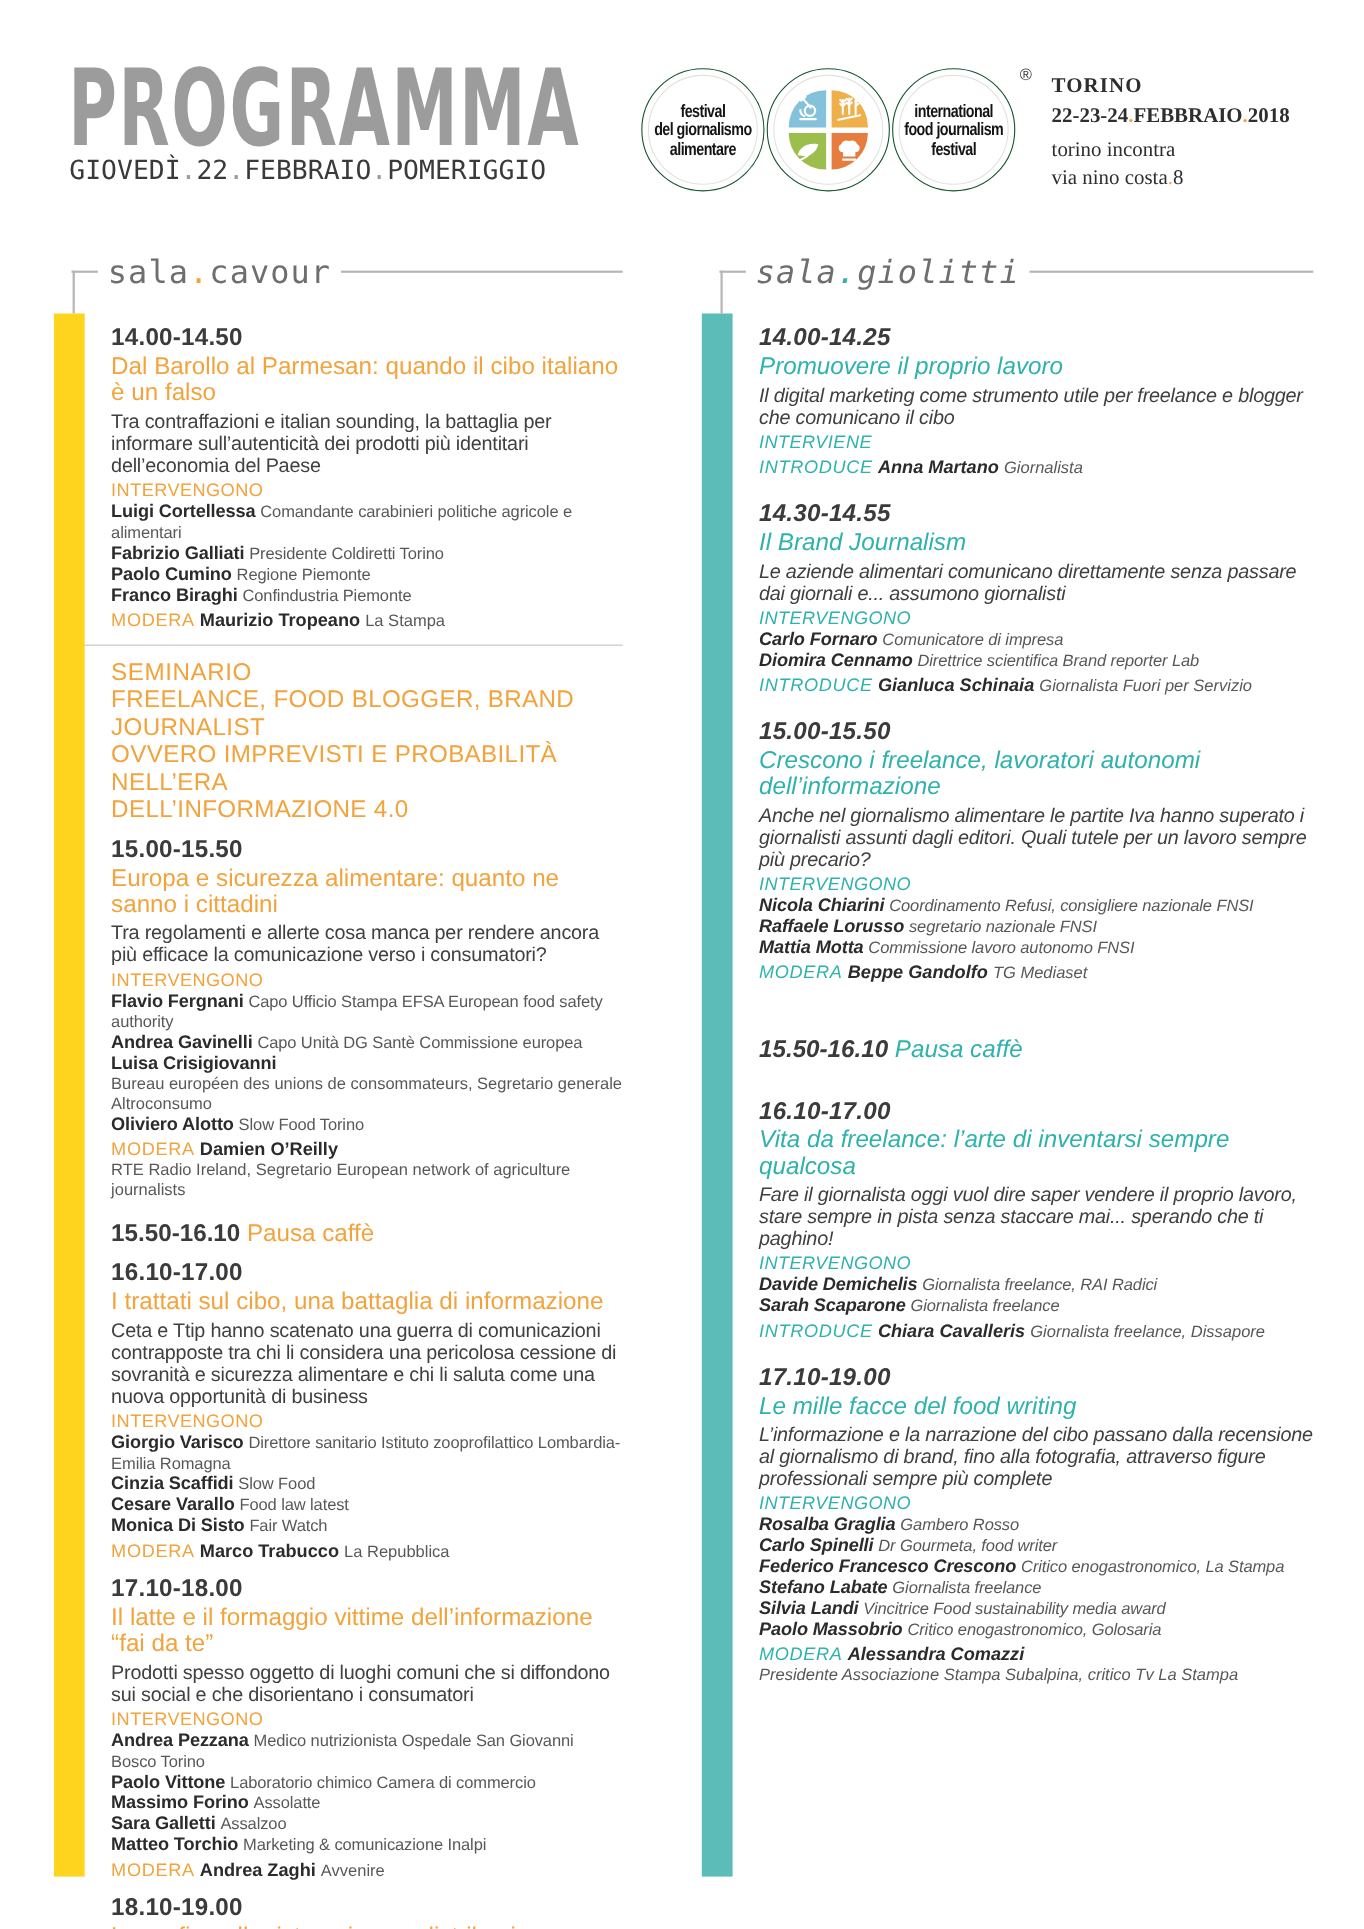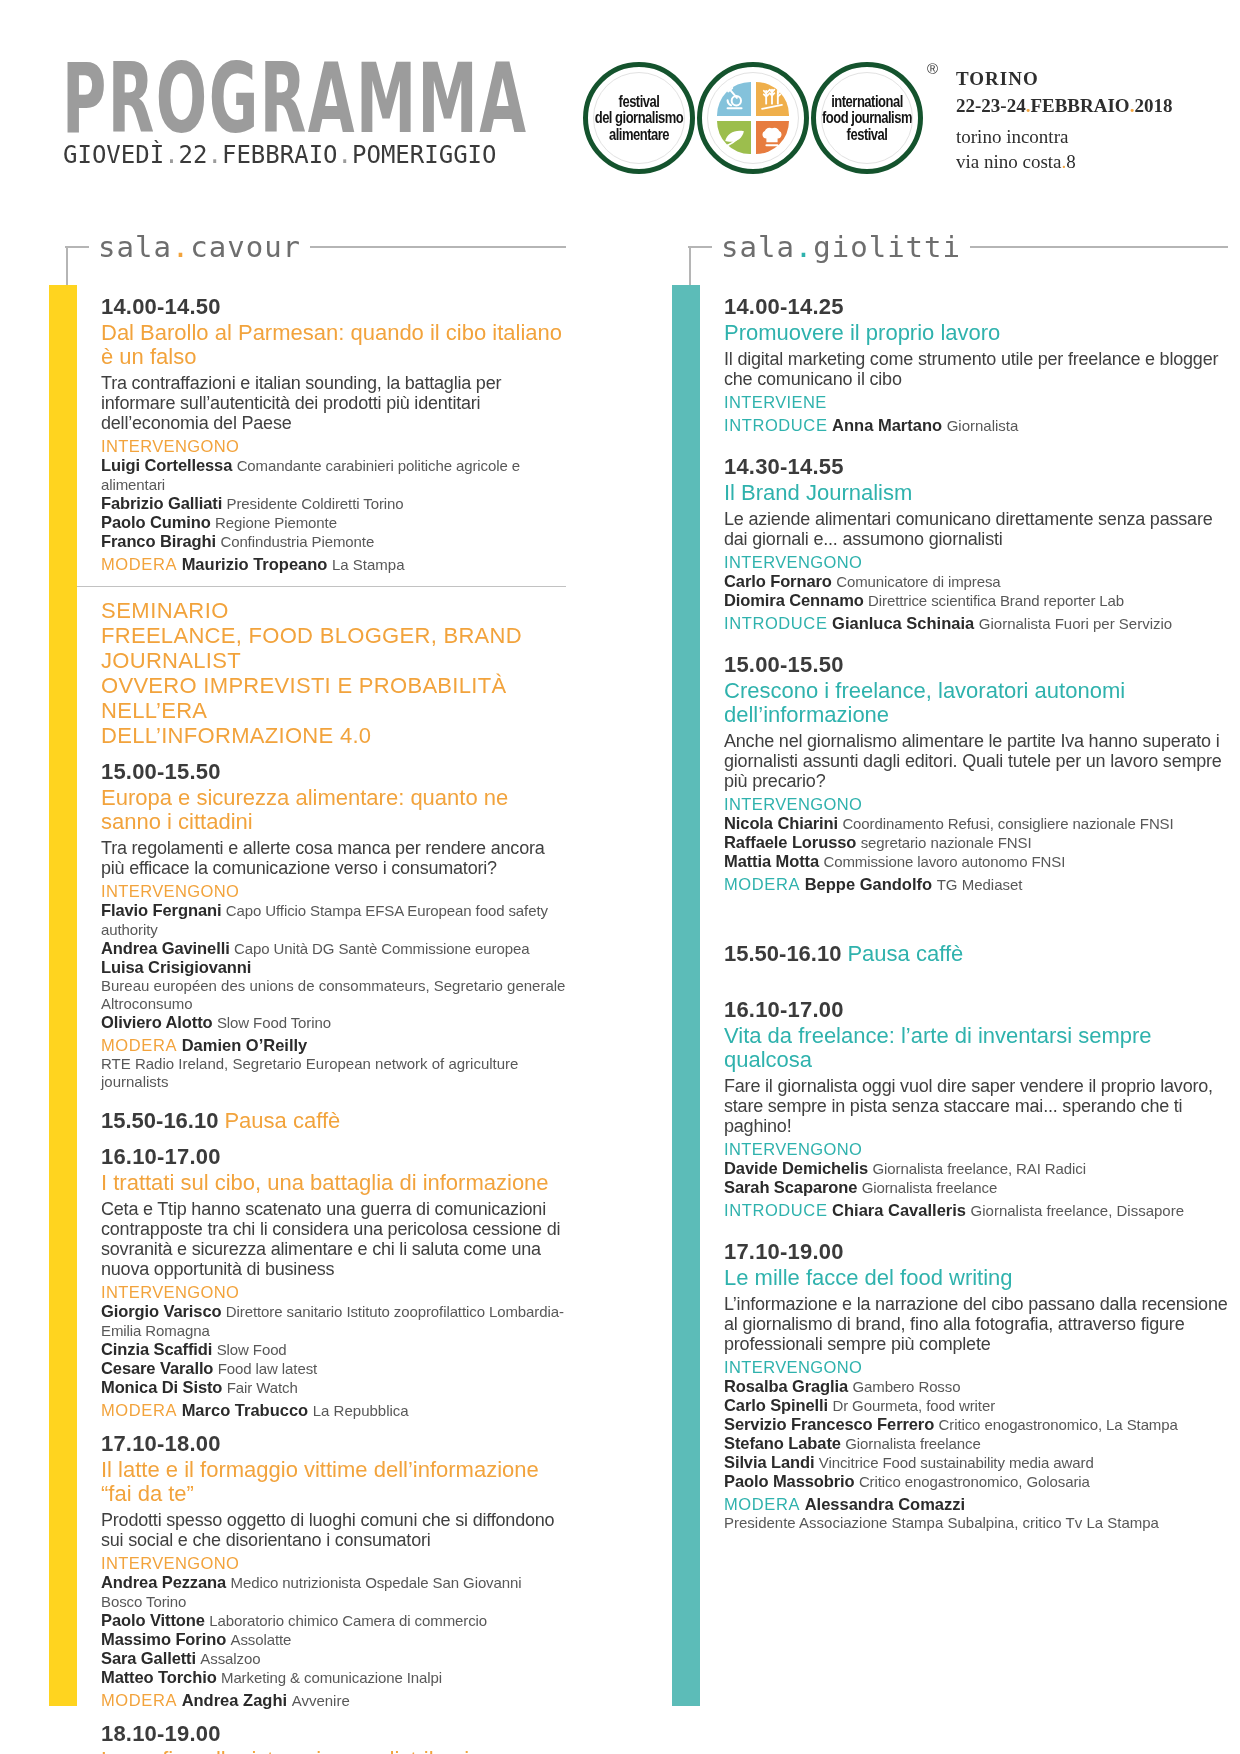--- a/index.html
+++ b/index.html
@@ -18,21 +18,21 @@
     position:absolute;left:63px;top:141px;
     font-family:"DejaVu Sans Mono",monospace;font-weight:normal;font-size:24px;
     color:#3a3a3a;white-space:nowrap;
   }
   .dot-gray{color:#9c9c9c;}
   .dot-orange{color:#F2A33C;}
   
   .logos{position:absolute;left:583px;top:62px;display:flex;}
   .logo-circle{
     width:112px;height:112px;border-radius:50%;background:#fff;position:relative;
-    border:5px solid #14532d;box-sizing:border-box;margin-right:2px;
+    border:1px solid #14532d;box-sizing:border-box;margin-right:2px;
     display:flex;align-items:center;justify-content:center;text-align:center;
   }
   .logo-circle::after{
     content:'';position:absolute;inset:5px;border:1.5px solid #e2e2e2;border-radius:50%;pointer-events:none;
   }
   .logo-text{
     font-size:13px;font-weight:bold;color:#141414;line-height:1.03;
     letter-spacing:-0.5px;transform:scaleY(1.25);white-space:pre-line;
   }
   .quad{width:72px;height:72px;display:grid;grid-template-columns:1fr 1fr;grid-template-rows:1fr 1fr;gap:5px;}
@@ -44,21 +44,21 @@
   .trademark{position:absolute;left:344px;top:-2px;font-size:15px;color:#3a3a3a;}
   
   .venue{position:absolute;left:956px;top:68px;font-family:Liberation Serif, serif;color:#2e2e2e;white-space:nowrap;}
   .venue-l1{font-size:19px;font-weight:bold;letter-spacing:1px;}
   .venue-l2{font-size:19px;font-weight:bold;margin-top:5px;}
   .venue-l3{font-size:19px;margin-top:9px;}
   .venue-l4{font-size:19px;margin-top:3px;}
   
   .column{position:absolute;top:225px;}
   #col-cavour{left:49px;width:517px;--accent:#FFD41F;--accent-text:#F2A33C;}
-  #col-giolitti{left:672px;width:556px;--accent:#5CBCB8;--accent-text:#2FB2AD;}
+  #col-giolitti{left:638px;width:556px;font-style:italic;--accent:#5CBCB8;--accent-text:#2FB2AD;}
   .col-header{position:relative;height:44px;display:flex;align-items:center;}
   .ch-sp{width:16px;}
   .ch-line1{width:24px;height:2px;background:#b5b5b5;}
   .ch-text{
     font-family:"DejaVu Sans Mono",monospace;font-size:29px;color:#6e6e6e;
     padding:0 9px;letter-spacing:1px;white-space:nowrap;
   }
   .ch-text .dot{color:var(--accent-text);}
   .ch-line2{flex:1;height:2px;background:#b5b5b5;}
   .ch-vline{position:absolute;left:17px;top:21px;width:2px;height:39px;background:#b5b5b5;}
@@ -274,21 +274,21 @@
         <div class="speaker"><span class="sp-name">Sarah Scaparone</span> <span class="sp-role">Giornalista freelance</span></div>
         <div class="closing"><span class="closing-label">INTRODUCE</span> <span class="sp-name">Chiara Cavalleris</span> <span class="sp-role">Giornalista freelance, Dissapore</span></div>
       </div>
       <div class="session">
         <div class="time">17.10-19.00</div>
         <div class="title">Le mille facce del food writing</div>
         <div class="desc">L’informazione e la narrazione del cibo passano dalla recensione al giornalismo di brand, fino alla fotografia, attraverso figure professionali sempre più complete</div>
         <div class="sp-label">INTERVENGONO</div>
         <div class="speaker"><span class="sp-name">Rosalba Graglia</span> <span class="sp-role">Gambero Rosso</span></div>
         <div class="speaker"><span class="sp-name">Carlo Spinelli</span> <span class="sp-role">Dr Gourmeta, food writer</span></div>
-        <div class="speaker"><span class="sp-name">Servizio Francesco Ferrero</span> <span class="sp-role">Critico enogastronomico, La Stampa</span></div>
+        <div class="speaker"><span class="sp-name">Federico Francesco Crescono</span> <span class="sp-role">Critico enogastronomico, La Stampa</span></div>
         <div class="speaker"><span class="sp-name">Stefano Labate</span> <span class="sp-role">Giornalista freelance</span></div>
         <div class="speaker"><span class="sp-name">Silvia Landi</span> <span class="sp-role">Vincitrice Food sustainability media award</span></div>
         <div class="speaker"><span class="sp-name">Paolo Massobrio</span> <span class="sp-role">Critico enogastronomico, Golosaria</span></div>
         <div class="closing"><span class="closing-label">MODERA</span> <span class="sp-name">Alessandra Comazzi</span></div>
         <div class="role-line">Presidente Associazione Stampa Subalpina, critico Tv La Stampa</div>
       </div>
     </div>
 </div>
 
 </body></html>

